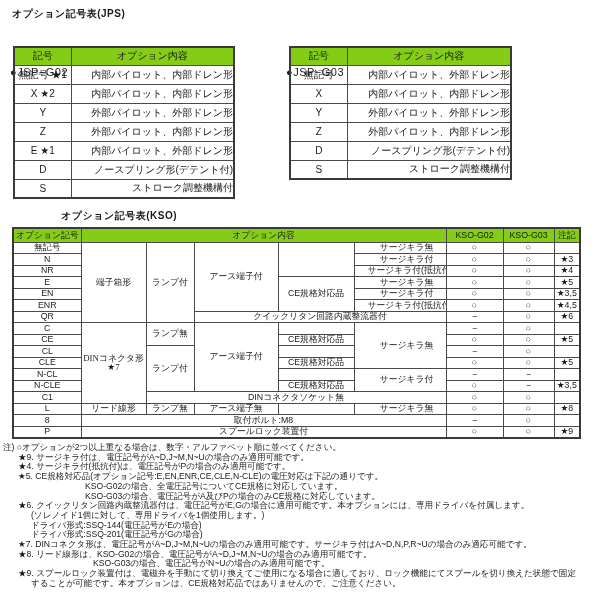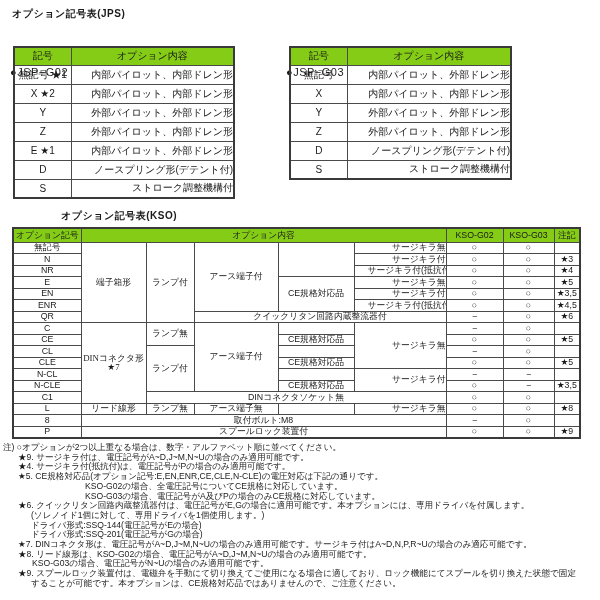--- a/index.html
+++ b/index.html
@@ -15,29 +15,29 @@
   thead td{background:#84cc16;}
   
   .jsp{font-size:10px;}
   .jsp thead tr{height:18px;}
   .jsp tbody tr{height:19px;}
   .jsp .desc{text-align:right;padding-left:13px;}
   
   .kso{font-size:8.8px;line-height:1.05;}
   .kso thead tr{height:14px;}
   .kso tbody tr{height:11.5px;}
-  .kso .al{text-align:right;padding-left:13px;}
+  .kso .al{text-align:center;padding-left:13px;}
   .din span{display:block;font-family:Liberation Serif, serif;}
   
   #notes{position:absolute;left:0;top:443px;width:598px;font-size:8.6px;line-height:9.7px;}
   .n0{padding-left:3px;}
   .n1{padding-left:18px;}
   .n2{padding-left:31px;}
   .n3{padding-left:85px;}
-  .n4{padding-left:32px;}
+  .n4{padding-left:93px;}
   .note-line{white-space:nowrap;}
 </style>
 </head>
 <body>
 
 <div class="sec-title" style="left:12px;top:7px;">オプション記号表(JPS)</div>
 <div class="tbl-title" style="left:10px;top:26px;">●JSP−G02</div>
 <div class="tbl-title" style="left:286px;top:26px;">●JSP−G03</div>
 
 <table class="jsp" style="left:13px;top:46px;width:220px;">

